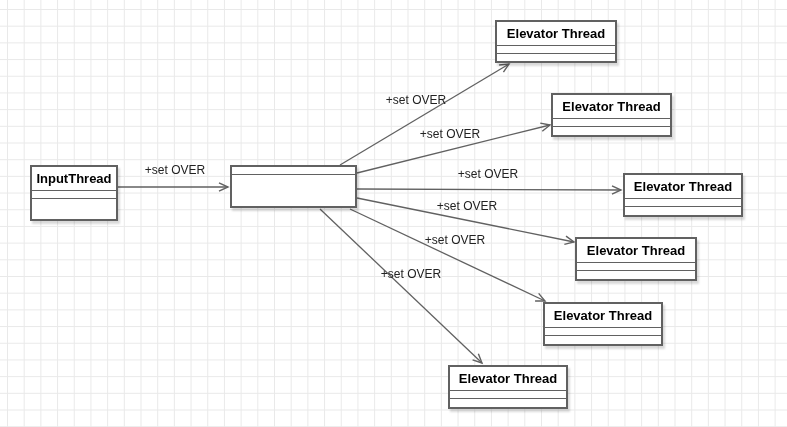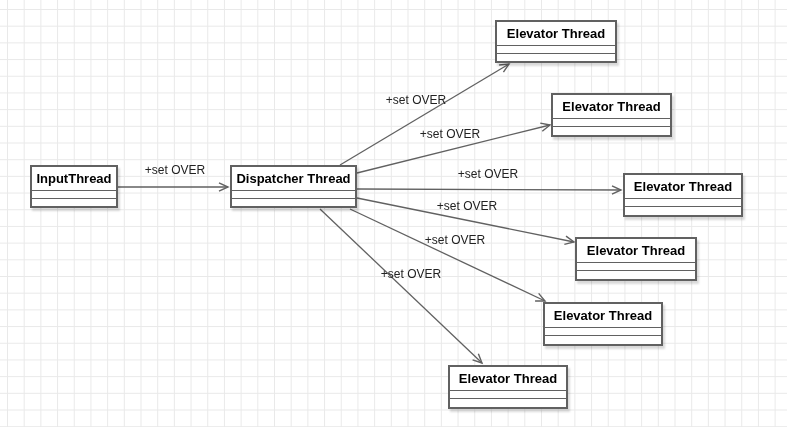--- a/index.html
+++ b/index.html
@@ -87,27 +87,26 @@
         <line x1="118" y1="187" x2="228" y2="187" class="edge-line" marker-end="url(#openArrow)"></line>
         <line x1="340" y1="165" x2="509" y2="64" class="edge-line" marker-end="url(#openArrow)"></line>
         <line x1="357" y1="173" x2="550" y2="125" class="edge-line" marker-end="url(#openArrow)"></line>
         <line x1="357" y1="189" x2="621" y2="190" class="edge-line" marker-end="url(#openArrow)"></line>
         <line x1="357" y1="198" x2="574" y2="242" class="edge-line" marker-end="url(#openArrow)"></line>
         <line x1="350" y1="209" x2="545" y2="301" class="edge-line" marker-end="url(#openArrow)"></line>
         <line x1="320" y1="209" x2="482" y2="363" class="edge-line" marker-end="url(#openArrow)"></line>
       </g>
   </svg>
   <div id="nodes-layer">
-      <div class="node" style="left: 30px; top: 165px; width: 88px; height: 43px;">
+      <div class="node" style="left: 30px; top: 165px; width: 88px; height: 56px;">
     <div class="node-title">InputThread</div>
     <div class="node-comp comp-a"></div>
     <div class="node-comp comp-b"></div>
   </div>
       <div class="node" style="left: 230px; top: 165px; width: 127px; height: 43px;">
-    <div class="node-title">Dispatcher Thread</div>
     <div class="node-comp comp-a"></div>
     <div class="node-comp comp-b"></div>
   </div>
       <div class="node" style="left: 495px; top: 20px; width: 122px; height: 43px;">
     <div class="node-title">Elevator Thread</div>
     <div class="node-comp comp-a"></div>
     <div class="node-comp comp-b"></div>
   </div>
       <div class="node" style="left: 551px; top: 93px; width: 121px; height: 44px;">
     <div class="node-title">Elevator Thread</div>

